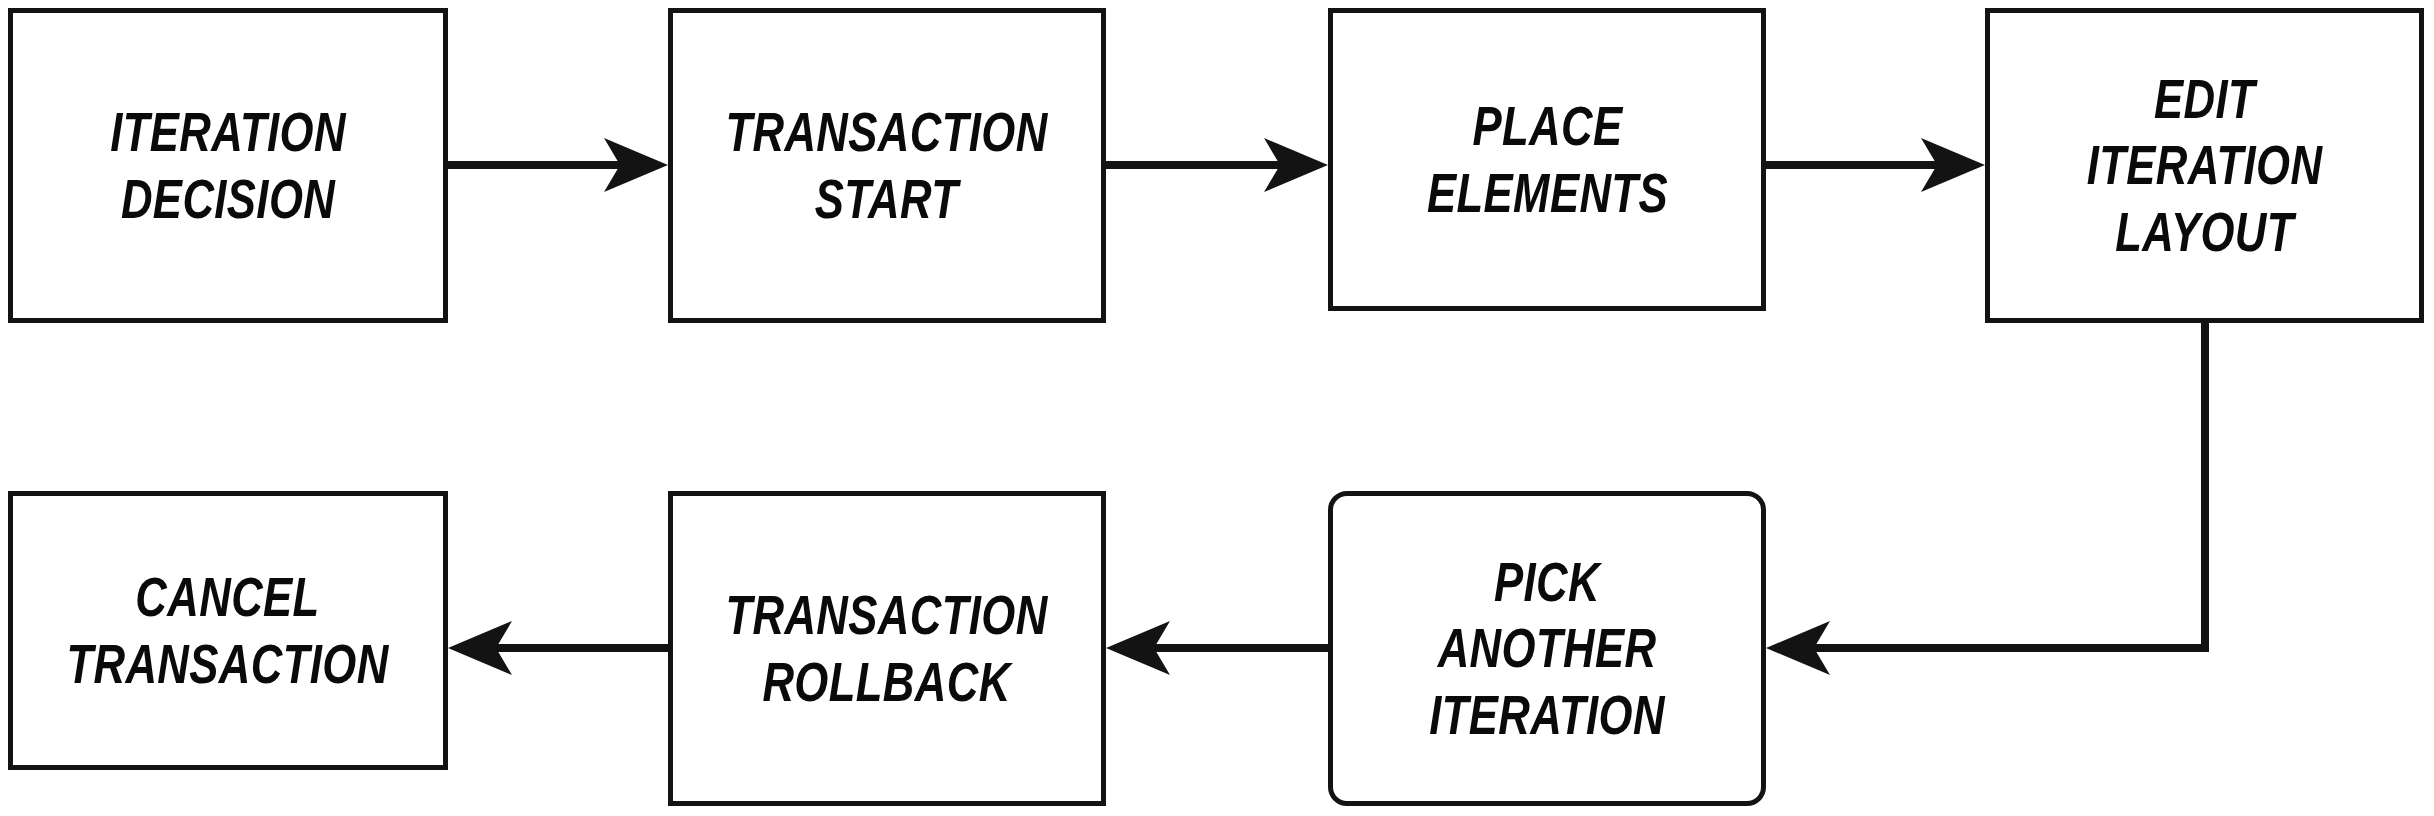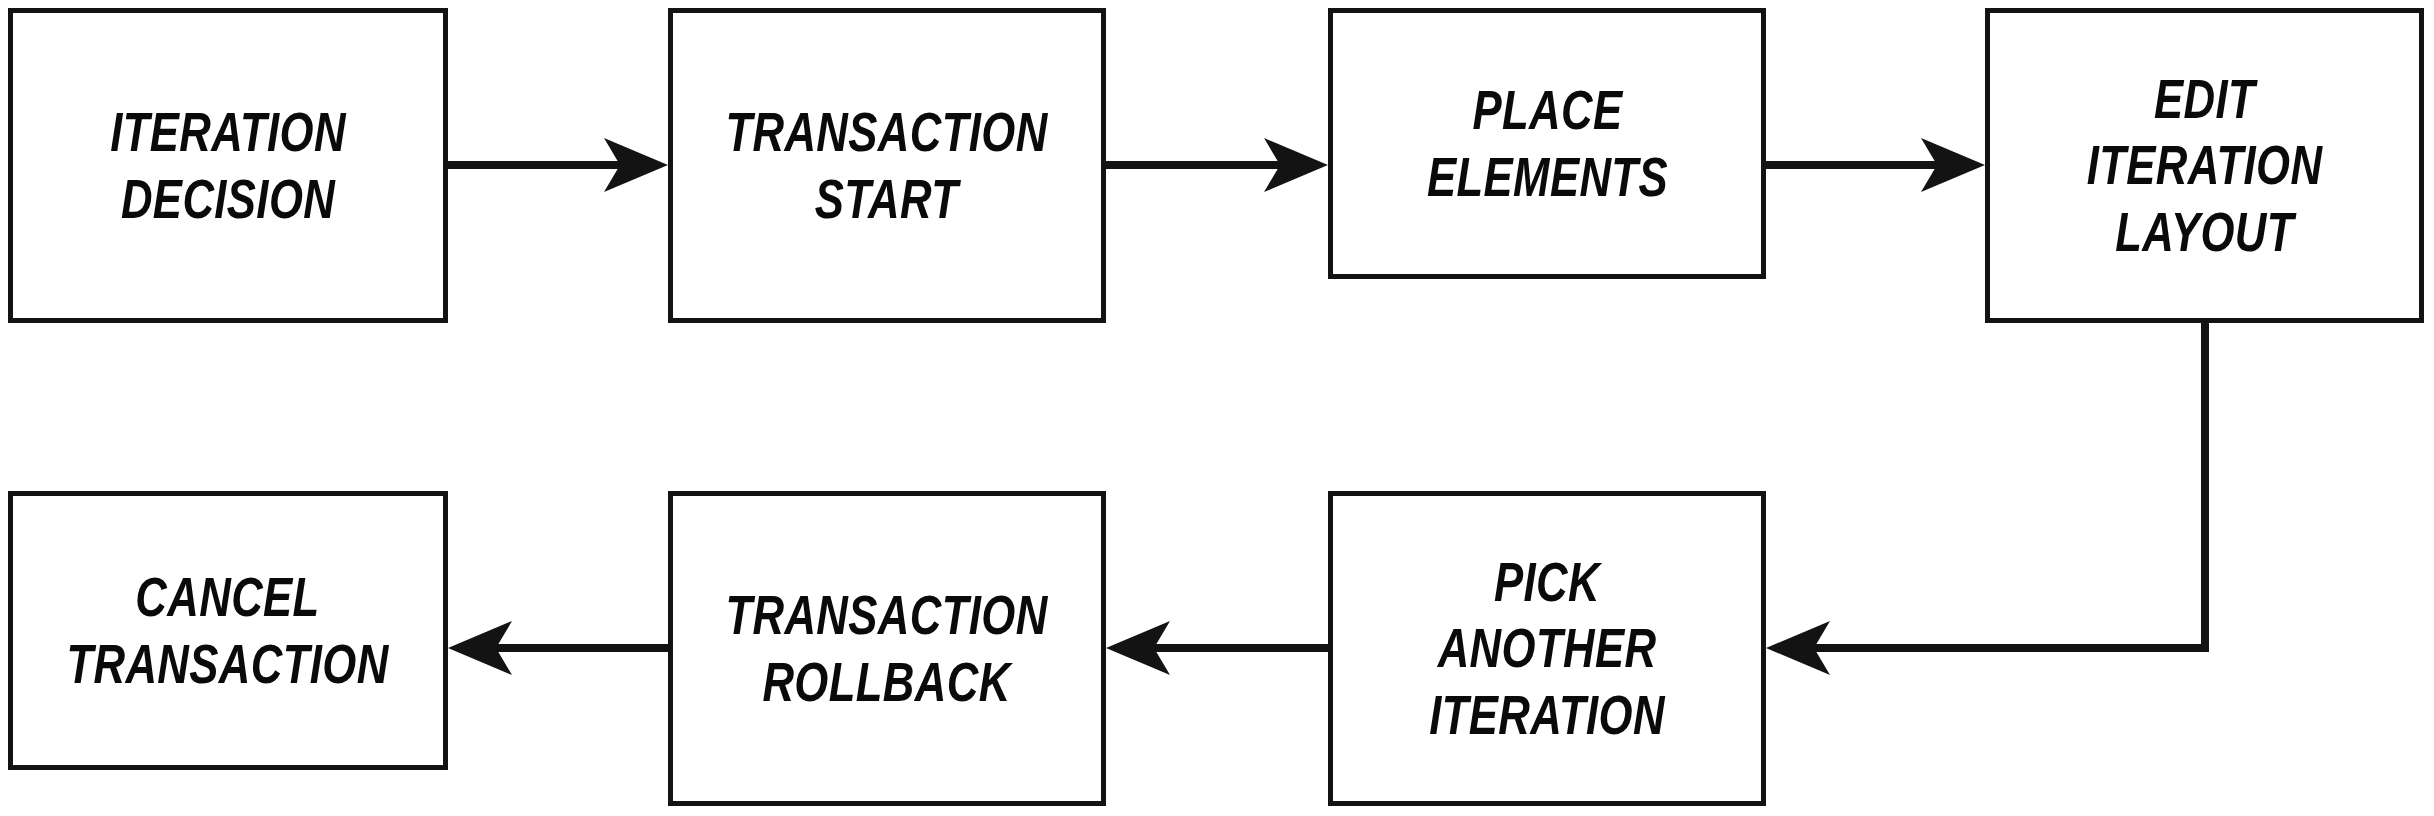--- a/index.html
+++ b/index.html
@@ -88,38 +88,38 @@
   <div class="node-box" style="left:8px;  top:8px;  width:440px; height:315px;">
     <span class="node-label">ITERATION
 DECISION</span>
   </div>
 
   <div class="node-box" style="left:668px; top:8px;  width:438px; height:315px;">
     <span class="node-label">TRANSACTION
 START</span>
   </div>
 
-  <div class="node-box" style="left:1328px;top:8px;  width:438px; height:271px;align-items:center;">
+  <div class="node-box" style="left:1328px;top:8px;  width:438px; height:303px;align-items:center;">
     <span class="node-label">PLACE
 ELEMENTS</span>
   </div>
 
   <div class="node-box" style="left:1985px;top:8px;  width:439px; height:315px;">
     <span class="node-label">EDIT ITERATION
 LAYOUT</span>
   </div>
 
   <div class="node-box" style="left:8px;  top:491px; width:440px; height:279px;">
     <span class="node-label">CANCEL
 TRANSACTION</span>
   </div>
 
   <div class="node-box" style="left:668px; top:491px; width:438px; height:315px;">
     <span class="node-label">TRANSACTION
 ROLLBACK</span>
   </div>
 
-  <div class="node-box" style="left:1328px;top:491px; width:438px; height:315px;">
+  <div class="node-box" style="left:1328px;top:491px; width:438px; height:315px;border-radius:19px;">
     <span class="node-label">PICK ANOTHER
 ITERATION</span>
   </div>
 
 </div>
 
 </body></html>

